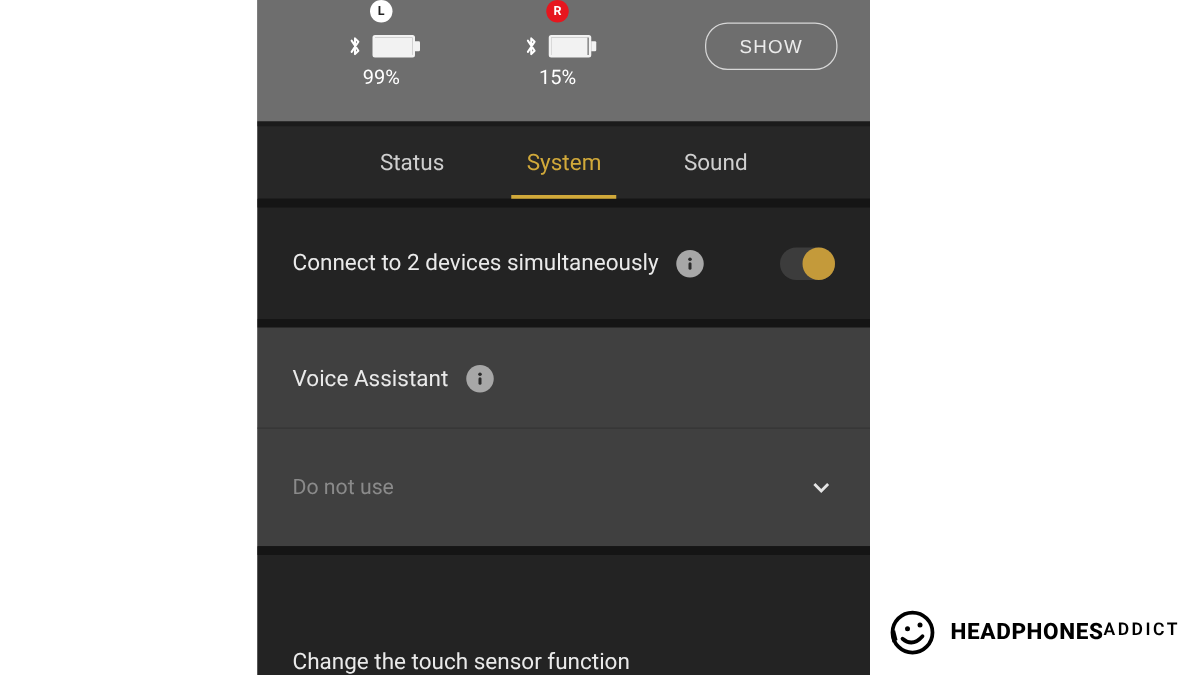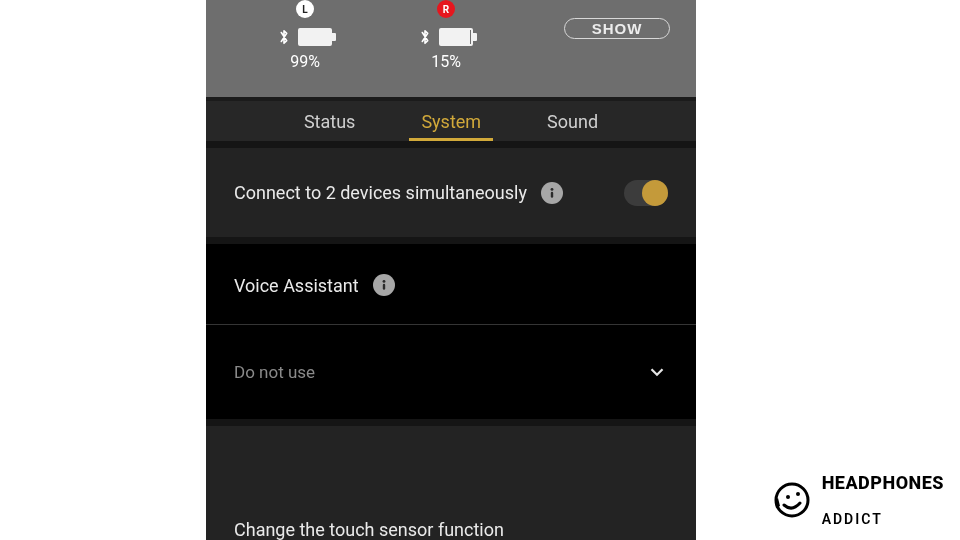--- a/index.html
+++ b/index.html
@@ -85,33 +85,33 @@
     color: #fff;
     font-size: 16px;
     font-weight: 400;
     text-align: center;
   }
   .show-btn {
     position: absolute;
     right: 26px;
     top: 18px;
     width: 106px;
-    height: 21px;
+    height: 38px;
     border: 1.5px solid #d8d8d8;
     border-radius: 18px;
     background: transparent;
     color: #ececec;
     font-size: 15px;
-    font-weight: 700;
+    font-weight: 400;
     letter-spacing: 1px;
     cursor: pointer;
   }
   .tabs {
     background: #272727;
-    height: 44px;
+    height: 62px;
     display: flex;
     align-items: center;
     justify-content: center;
     gap: 58px;
     border-top: 4px solid #1b1b1b;
     flex-shrink: 0;
   }
   .tab {
     font-size: 18px;
     color: #cfcfcf;
@@ -178,21 +178,21 @@
   .knob {
     position: absolute;
     top: 0;
     left: 0;
     width: 26px;
     height: 26px;
     border-radius: 50%;
     background: #888;
   }
   .va-section {
-    background: #000000;
+    background: #404040;
     border-top: 7px solid #151515;
     padding-top: 30px;
   }
   .va-head {
     display: flex;
     align-items: center;
     padding: 0 28px 28px 28px;
   }
   .va-dropdown {
     border-top: 1px solid #353535;
@@ -228,23 +228,22 @@
     align-items: center;
     gap: 10px;
     color: #000;
   }
   .logo-face {
     width: 40px;
     height: 40px;
   }
   .logo-text {
     display: flex;
-    flex-direction: column;
+    flex-direction: row;
     line-height: 1;
-    gap: 20px;
   }
   .logo-text .l1 {
     font-weight: 800;
     font-size: 18px;
     letter-spacing: 0.5px;
   }
   .logo-text .l2 {
     font-weight: 600;
     font-size: 14px;
     letter-spacing: 2px;

